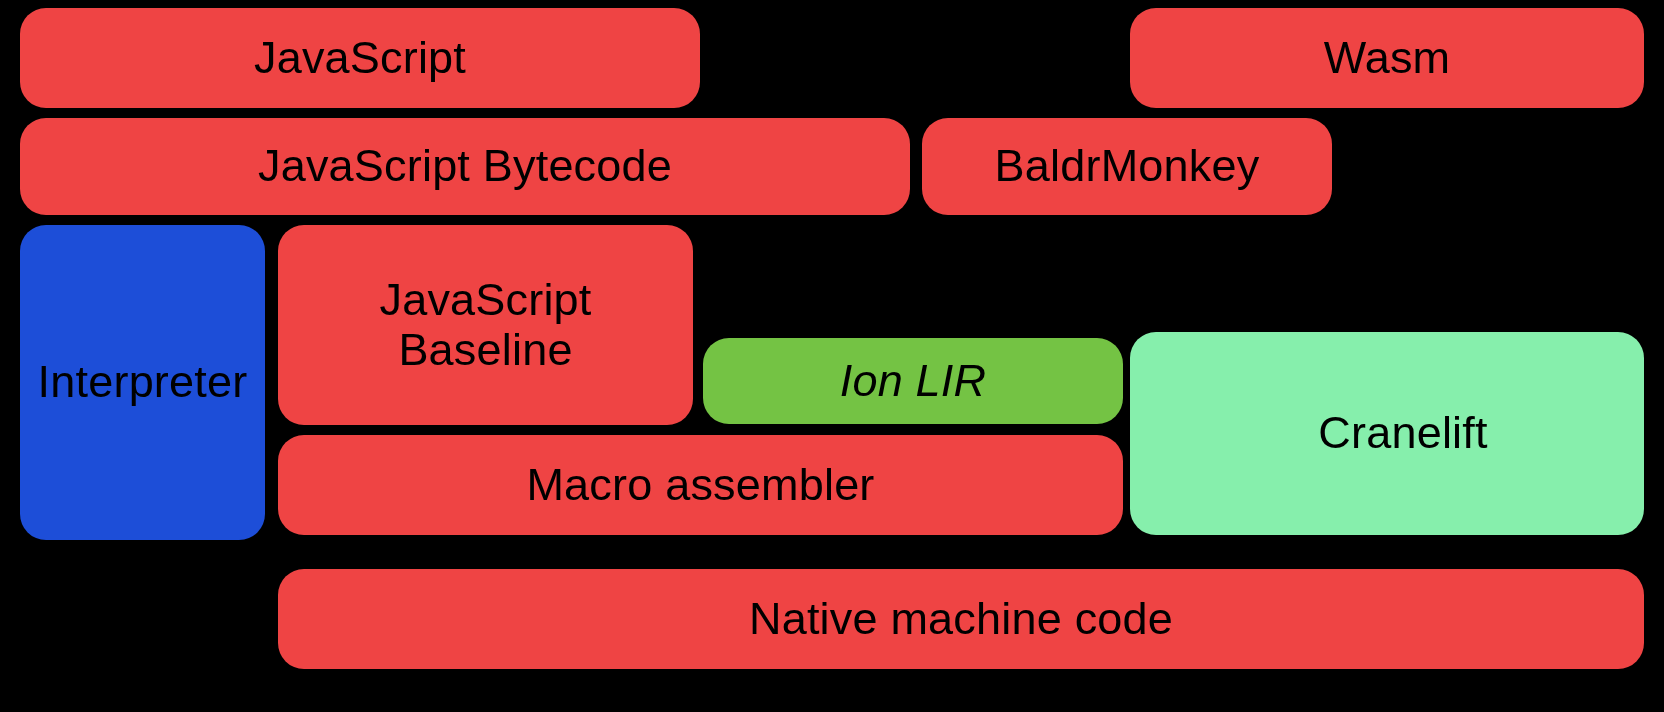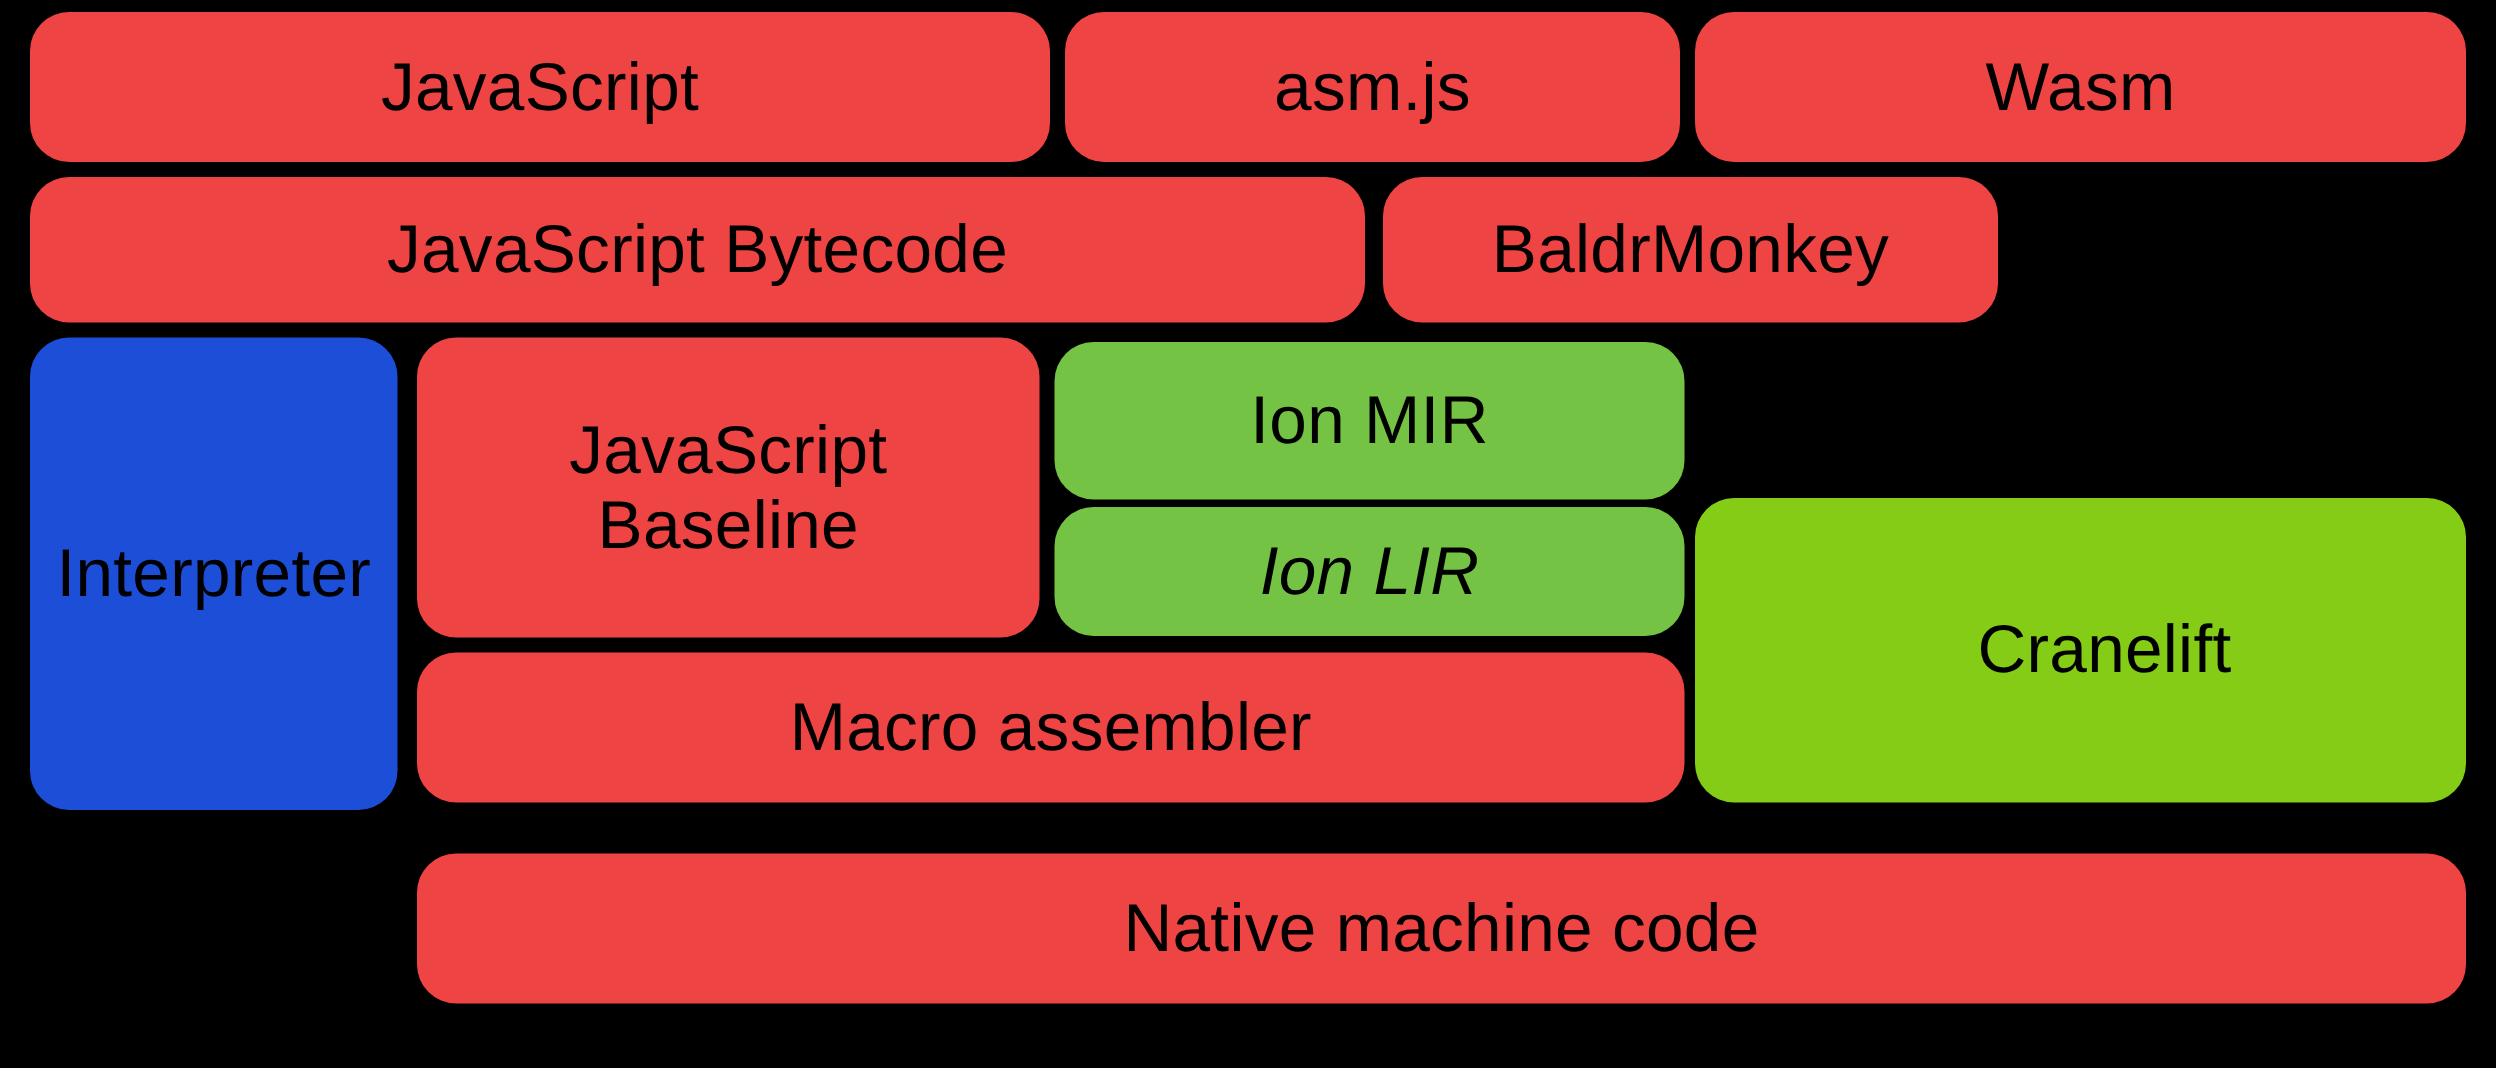--- a/index.html
+++ b/index.html
@@ -30,21 +30,21 @@
     text-align: center;
     font-size: 45px;
     line-height: 1.12;
     letter-spacing: 0.2px;
     font-weight: 400;
     white-space: pre-line;
     user-select: none;
   }
   .node.gray   { background: #1d4ed8; }
   .node.green  { background: #74c344; }
-  .node.pink   { background: #84cc16; padding-left: 32px; }
+  .node.pink   { background: #86efac; padding-left: 32px; }
 
   
   .n-javascript      { left: 20px;   top: 8px;   width: 680px; height: 100px; }
   .n-asmjs           { left: 710px;  top: 8px;   width: 410px; height: 100px; }
   .n-wasm            { left: 1130px; top: 8px;   width: 514px; height: 100px; }
 
   
   .n-bytecode        { left: 20px;   top: 118px; width: 890px; height: 97px; }
   .n-baldrmonkey     { left: 922px;  top: 118px; width: 410px; height: 97px; }
 
@@ -59,34 +59,32 @@
   
   .n-nativecode      { left: 278px;  top: 545px; width: 1366px; height: 100px; margin-top: 24px; }
 </style>
 </head>
 <body>
 
 <div id="stage">
 
   <div class="node n-javascript">JavaScript</div>
 
-  <div class="node n-asmjs">asm.js</div>
 
   <div class="node n-wasm">Wasm</div>
 
   <div class="node n-bytecode">JavaScript Bytecode</div>
 
   <div class="node n-baldrmonkey">BaldrMonkey</div>
 
   <div class="node gray n-interpreter">Interpreter</div>
 
   <div class="node n-jsbaseline">JavaScript
 Baseline</div>
 
-  <div class="node green n-ionmir">Ion MIR</div>
 
   <div class="node green n-ionlir">Ion LIR</div>
 
   <div class="node n-macroassembler">Macro assembler</div>
 
   <div class="node pink n-cranelift">Cranelift</div>
 
   <div class="node n-nativecode">Native machine code</div>
 
 </div>

